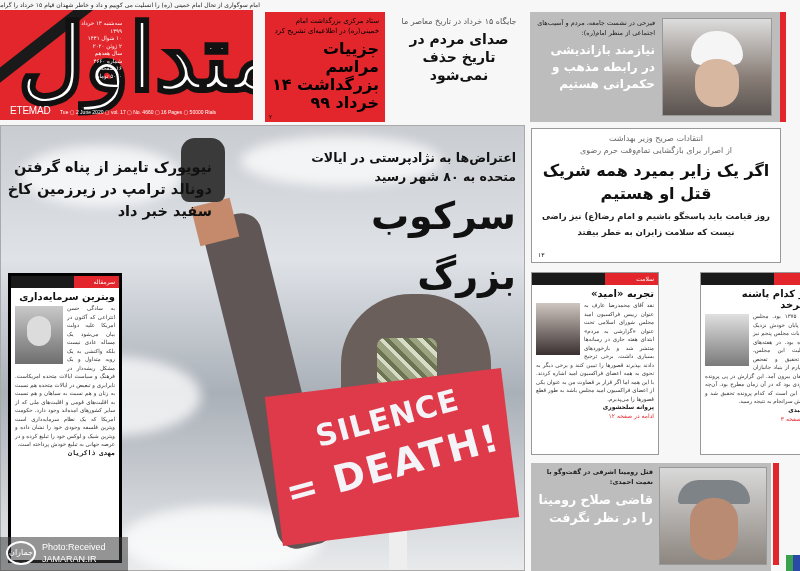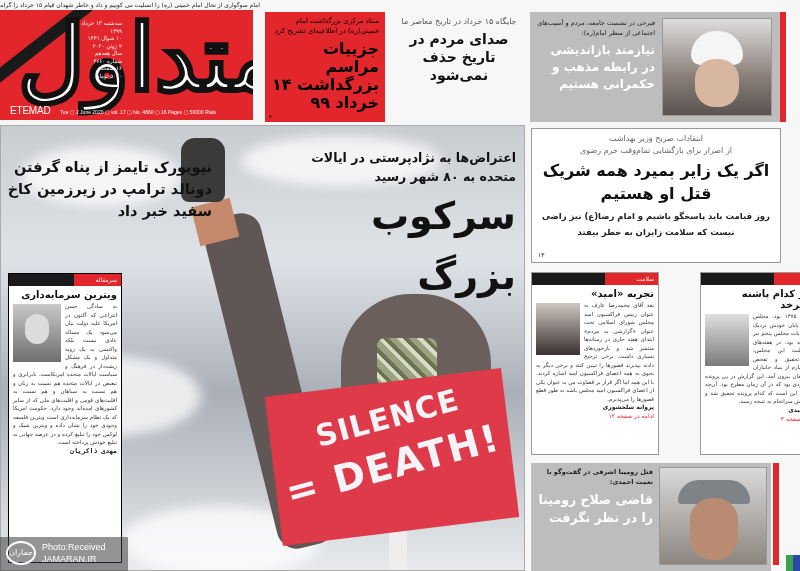--- a/index.html
+++ b/index.html
@@ -49,21 +49,21 @@
   .sign { position: absolute; left: 272px; top: 256px; width: 238px; height: 150px; background: #de3a4a; transform: rotate(-7deg); color: #f4f4f8; font-family: "DejaVu Sans", sans-serif; font-weight: bold; text-align: center; }
   .sign .l1 { font-size: 30px; margin-top: 18px; letter-spacing: 1px; transform: rotate(-8deg); }
   .sign .l2 { font-size: 38px; margin-top: 8px; letter-spacing: 2px; transform: rotate(-8deg); }
   .stick { position: absolute; left: 388px; top: 390px; width: 18px; height: 60px; background: #eee; }
 
   .photo .leftheadline { position: absolute; left: 6px; top: 30px; width: 205px; direction: rtl; text-align: right; font-size: 14.5px; font-weight: bold; line-height: 22px; color: #111; }
   .photo .mainkicker { position: absolute; left: 270px; top: 22px; width: 245px; direction: rtl; text-align: right; font-size: 12.5px; font-weight: bold; line-height: 19px; color: #111; }
   .photo .mainhead { position: absolute; left: 265px; top: 60px; width: 250px; direction: rtl; text-align: right; font-size: 38px; font-weight: bold; color: #111; line-height: 60px; }
 
   
-  .editorial { position: absolute; left: 8px; top: 273px; width: 114px; height: 290px; background: #fff; border: 1px solid #000000; direction: rtl; text-align: right; overflow: hidden; }
+  .editorial { position: absolute; left: 8px; top: 273px; width: 114px; height: 290px; background: #fff; border: 3px solid #000000; direction: rtl; text-align: right; overflow: hidden; }
   .label-bar { height: 12px; background: linear-gradient(270deg,#e3262b 0 42%,#1a1a1a 42% 100%); color: #fff; font-size: 6px; line-height: 12px; padding-right: 4px; }
   .editorial .title { font-size: 10px; font-weight: bold; padding: 3px 4px 2px; color: #111; }
   .col-text { font-size: 5.5px; line-height: 8.5px; color: #333; padding: 0 4px; text-align: justify; }
   .editorial .pic { float: left; width: 48px; height: 58px; margin: 2px 4px 2px 4px; background: linear-gradient(180deg,#c9c9c9,#6e6e6e); position: relative; }
   .editorial .pic .face { position: absolute; left: 12px; top: 10px; width: 24px; height: 30px; background: #dcdcdc; border-radius: 12px; }
   .editorial .author { clear: none; font-size: 6.5px; font-weight: bold; color: #111; padding: 0 4px; font-family: Liberation Mono, monospace; }
 
   
   .watermark { position: absolute; left: 0; top: 537px; width: 128px; height: 34px; background: rgba(60,60,60,0.55); color: #fff; font-family: "Liberation Sans", sans-serif; font-size: 9px; line-height: 12px; padding: 4px 0 0 42px; }
   .watermark .wlogo { position: absolute; left: 6px; top: 4px; width: 30px; height: 24px; border: 2px solid #fff; border-radius: 50%; font-size: 8px; line-height: 20px; text-align: center; font-family: "DejaVu Sans", sans-serif; }

